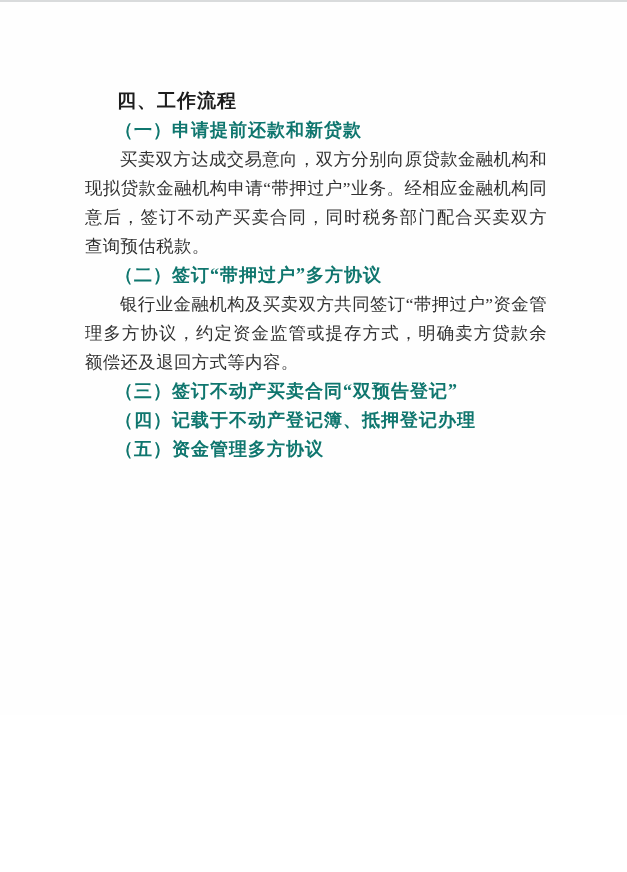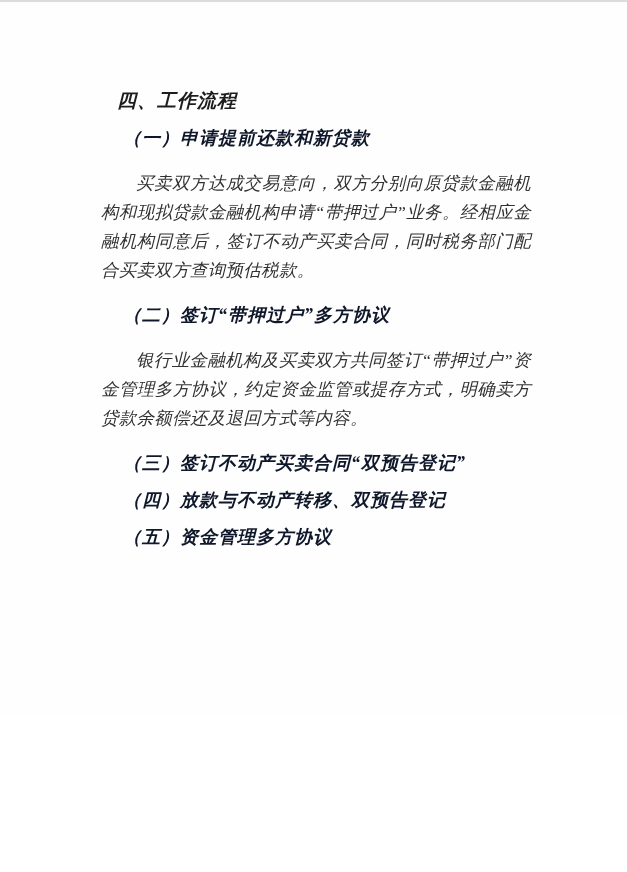--- a/index.html
+++ b/index.html
@@ -9,21 +9,20 @@
   }
   .page {
     position: relative;
     width: 627px;
     height: 715px;
     background: #fefefe;
     overflow: hidden;
     font-family: "Liberation Serif", serif;
     color: #2e2e2e;
     box-sizing: border-box;
-    font-style: italic;
   }
   .scan-edge-top {
     position: absolute;
     top: 0;
     left: 0;
     width: 100%;
     height: 2px;
     background: #d9dbdc;
   }
   .content {
@@ -36,31 +35,31 @@
     margin: 0;
     font-family: "Liberation Sans", sans-serif;
     font-weight: bold;
     font-size: 19px;
     line-height: 30px;
     color: #1d1d1d;
     text-indent: 32px;
     letter-spacing: 1px;
   }
   .sub-heading {
-    margin: 8px;
+    margin: 0;
     font-family: "Liberation Serif", serif;
     font-weight: bold;
     font-size: 18px;
     line-height: 29px;
-    color: #0f172a;
+    color: #0f766e;
     text-indent: 30px;
     letter-spacing: 1px;
   }
   .body-text {
-    margin: 16px;
+    margin: 0;
     font-size: 17.4px;
     line-height: 29px;
     text-align: justify;
     text-justify: inter-ideograph;
     text-indent: 35px;
     color: #313131;
     letter-spacing: 0.4px;
   }
   .page-number {
     position: absolute;
@@ -81,19 +80,19 @@
     <h1 class="section-heading">四、工作流程</h1>
 
     <h2 class="sub-heading">（一）申请提前还款和新贷款</h2>
     <p class="body-text">买卖双方达成交易意向，双方分别向原贷款金融机构和现拟贷款金融机构申请“带押过户”业务。经相应金融机构同意后，签订不动产买卖合同，同时税务部门配合买卖双方查询预估税款。</p>
 
     <h2 class="sub-heading">（二）签订“带押过户”多方协议</h2>
     <p class="body-text">银行业金融机构及买卖双方共同签订“带押过户”资金管理多方协议，约定资金监管或提存方式，明确卖方贷款余额偿还及退回方式等内容。</p>
 
     <h2 class="sub-heading">（三）签订不动产买卖合同“双预告登记”</h2>
 
-    <h2 class="sub-heading">（四）放款与不动产转移、双预告登记</h2>
+    <h2 class="sub-heading">（四）记载于不动产登记簿、抵押登记办理</h2>
 
     <h2 class="sub-heading">（五）资金管理多方协议</h2>
   </div>
 
   <div class="page-number">— 4 —</div>
 </div>
 
 </body></html>

